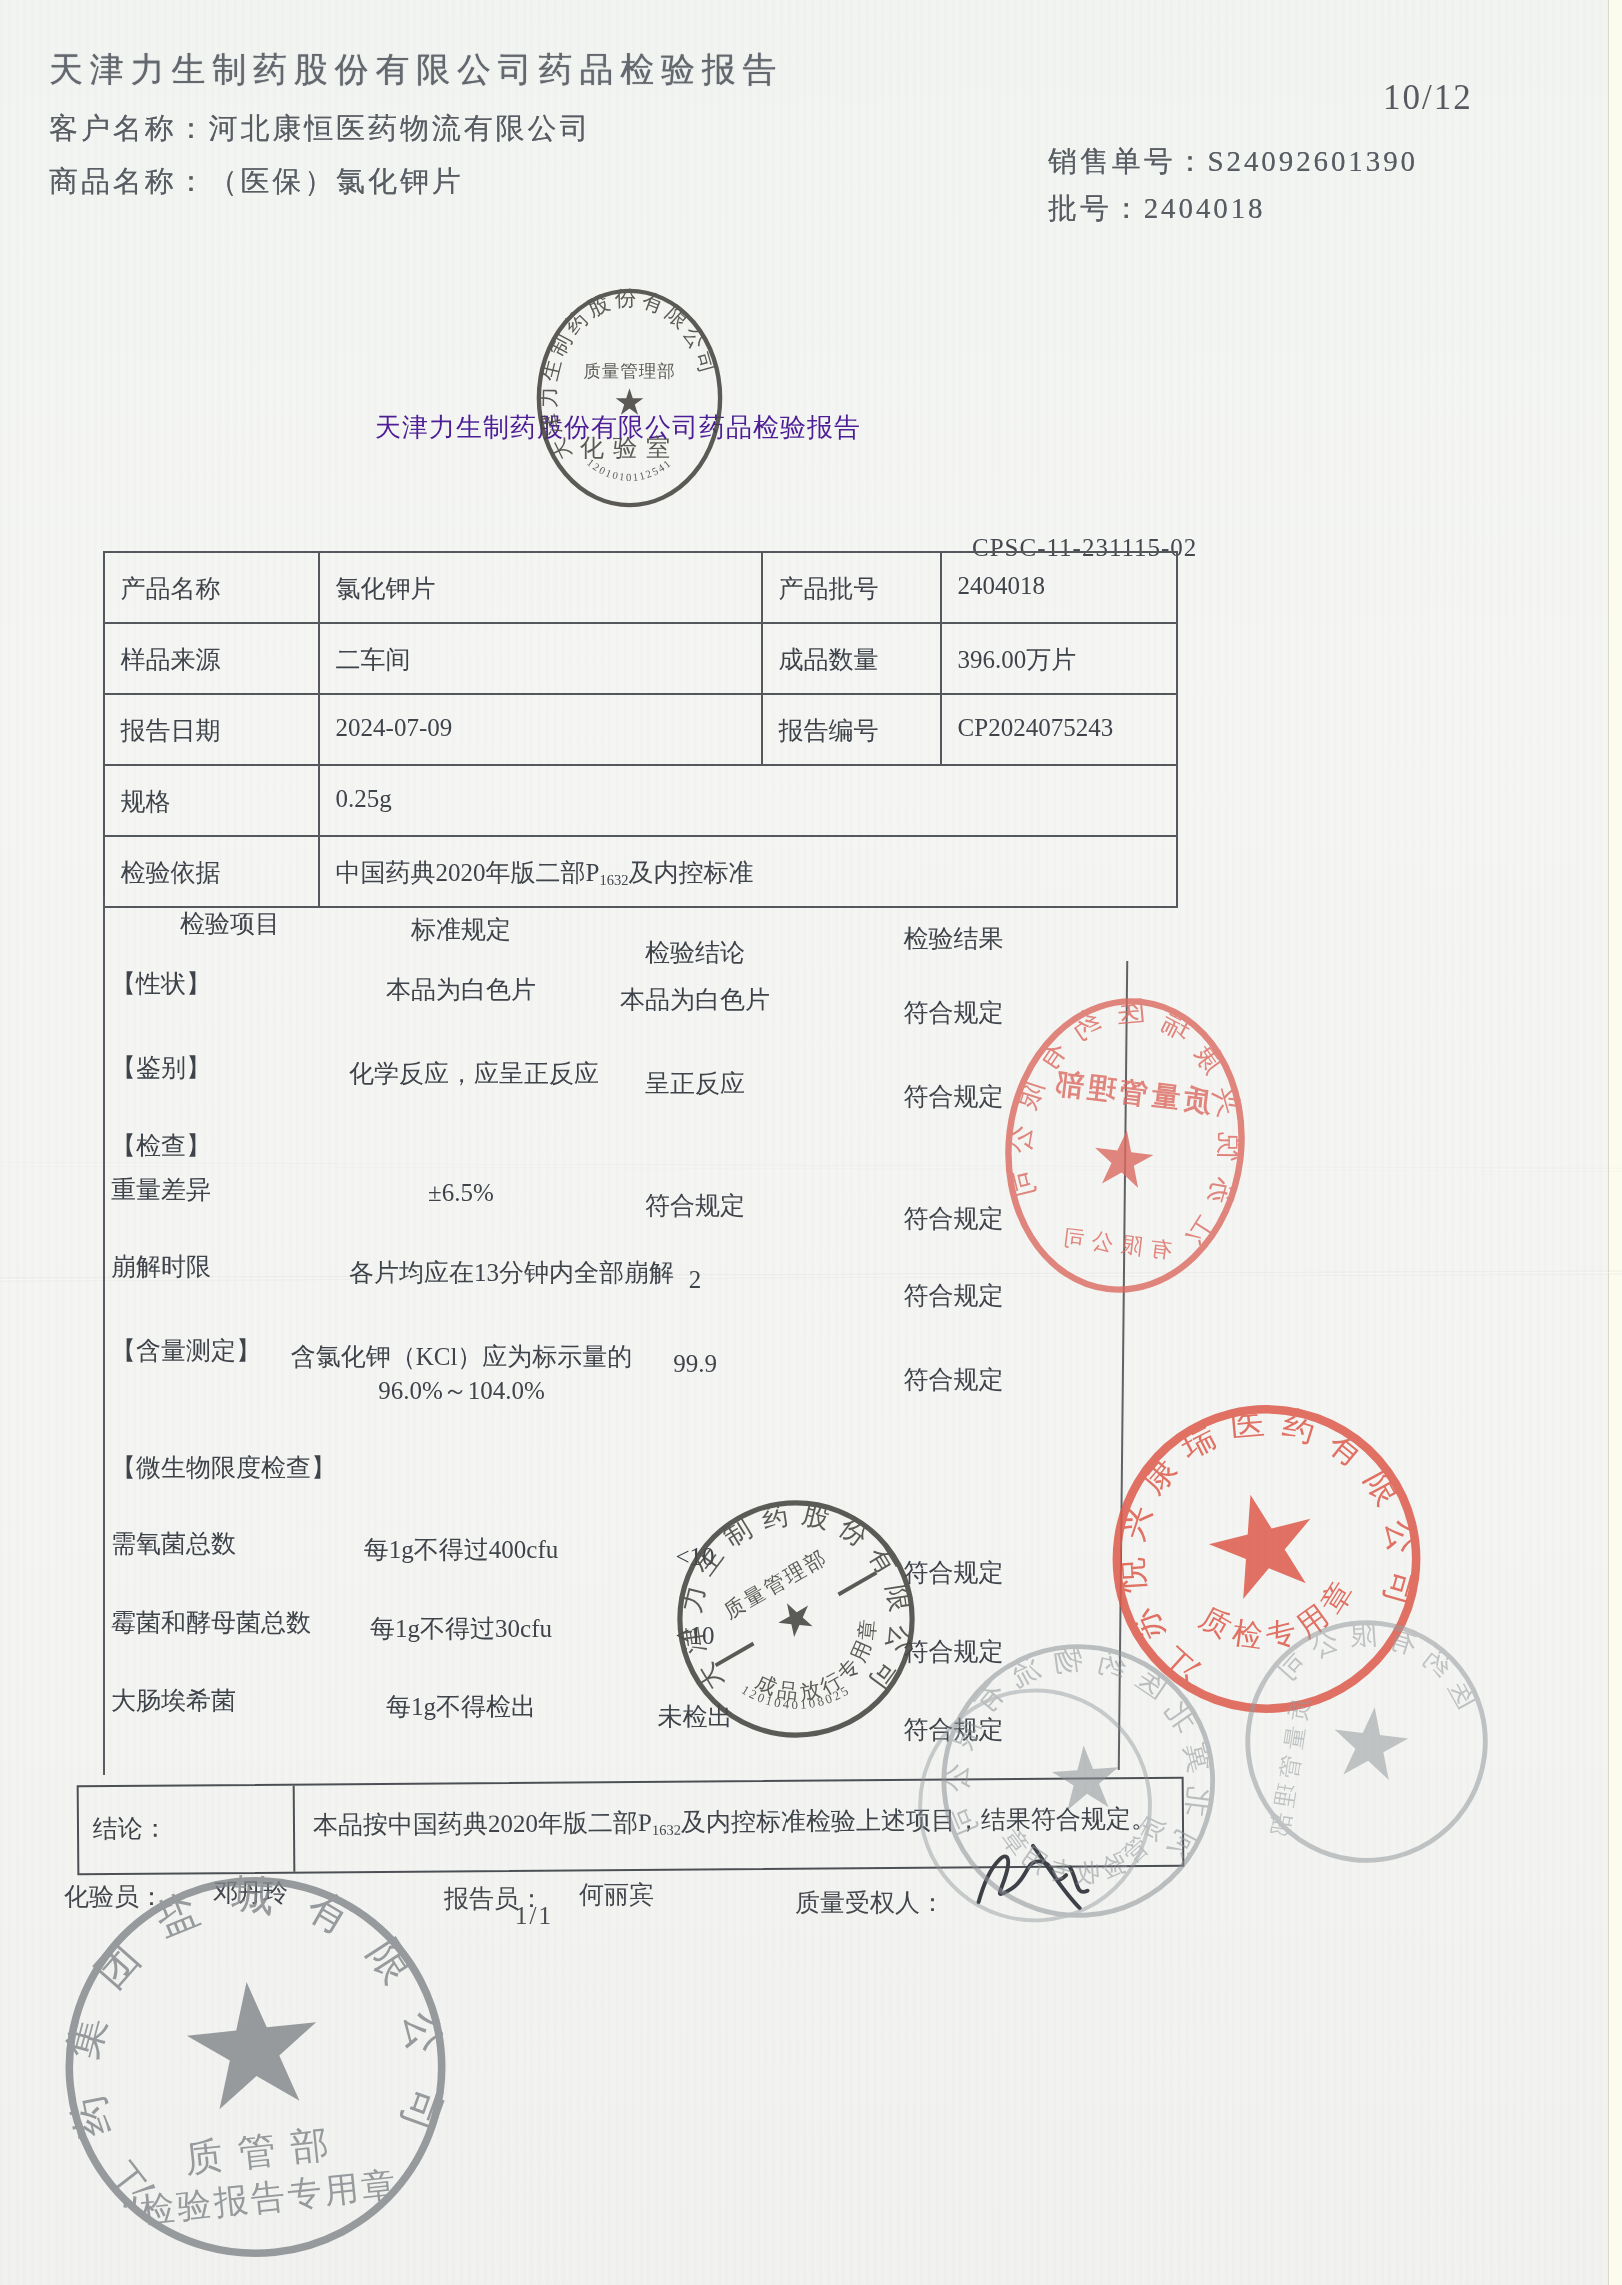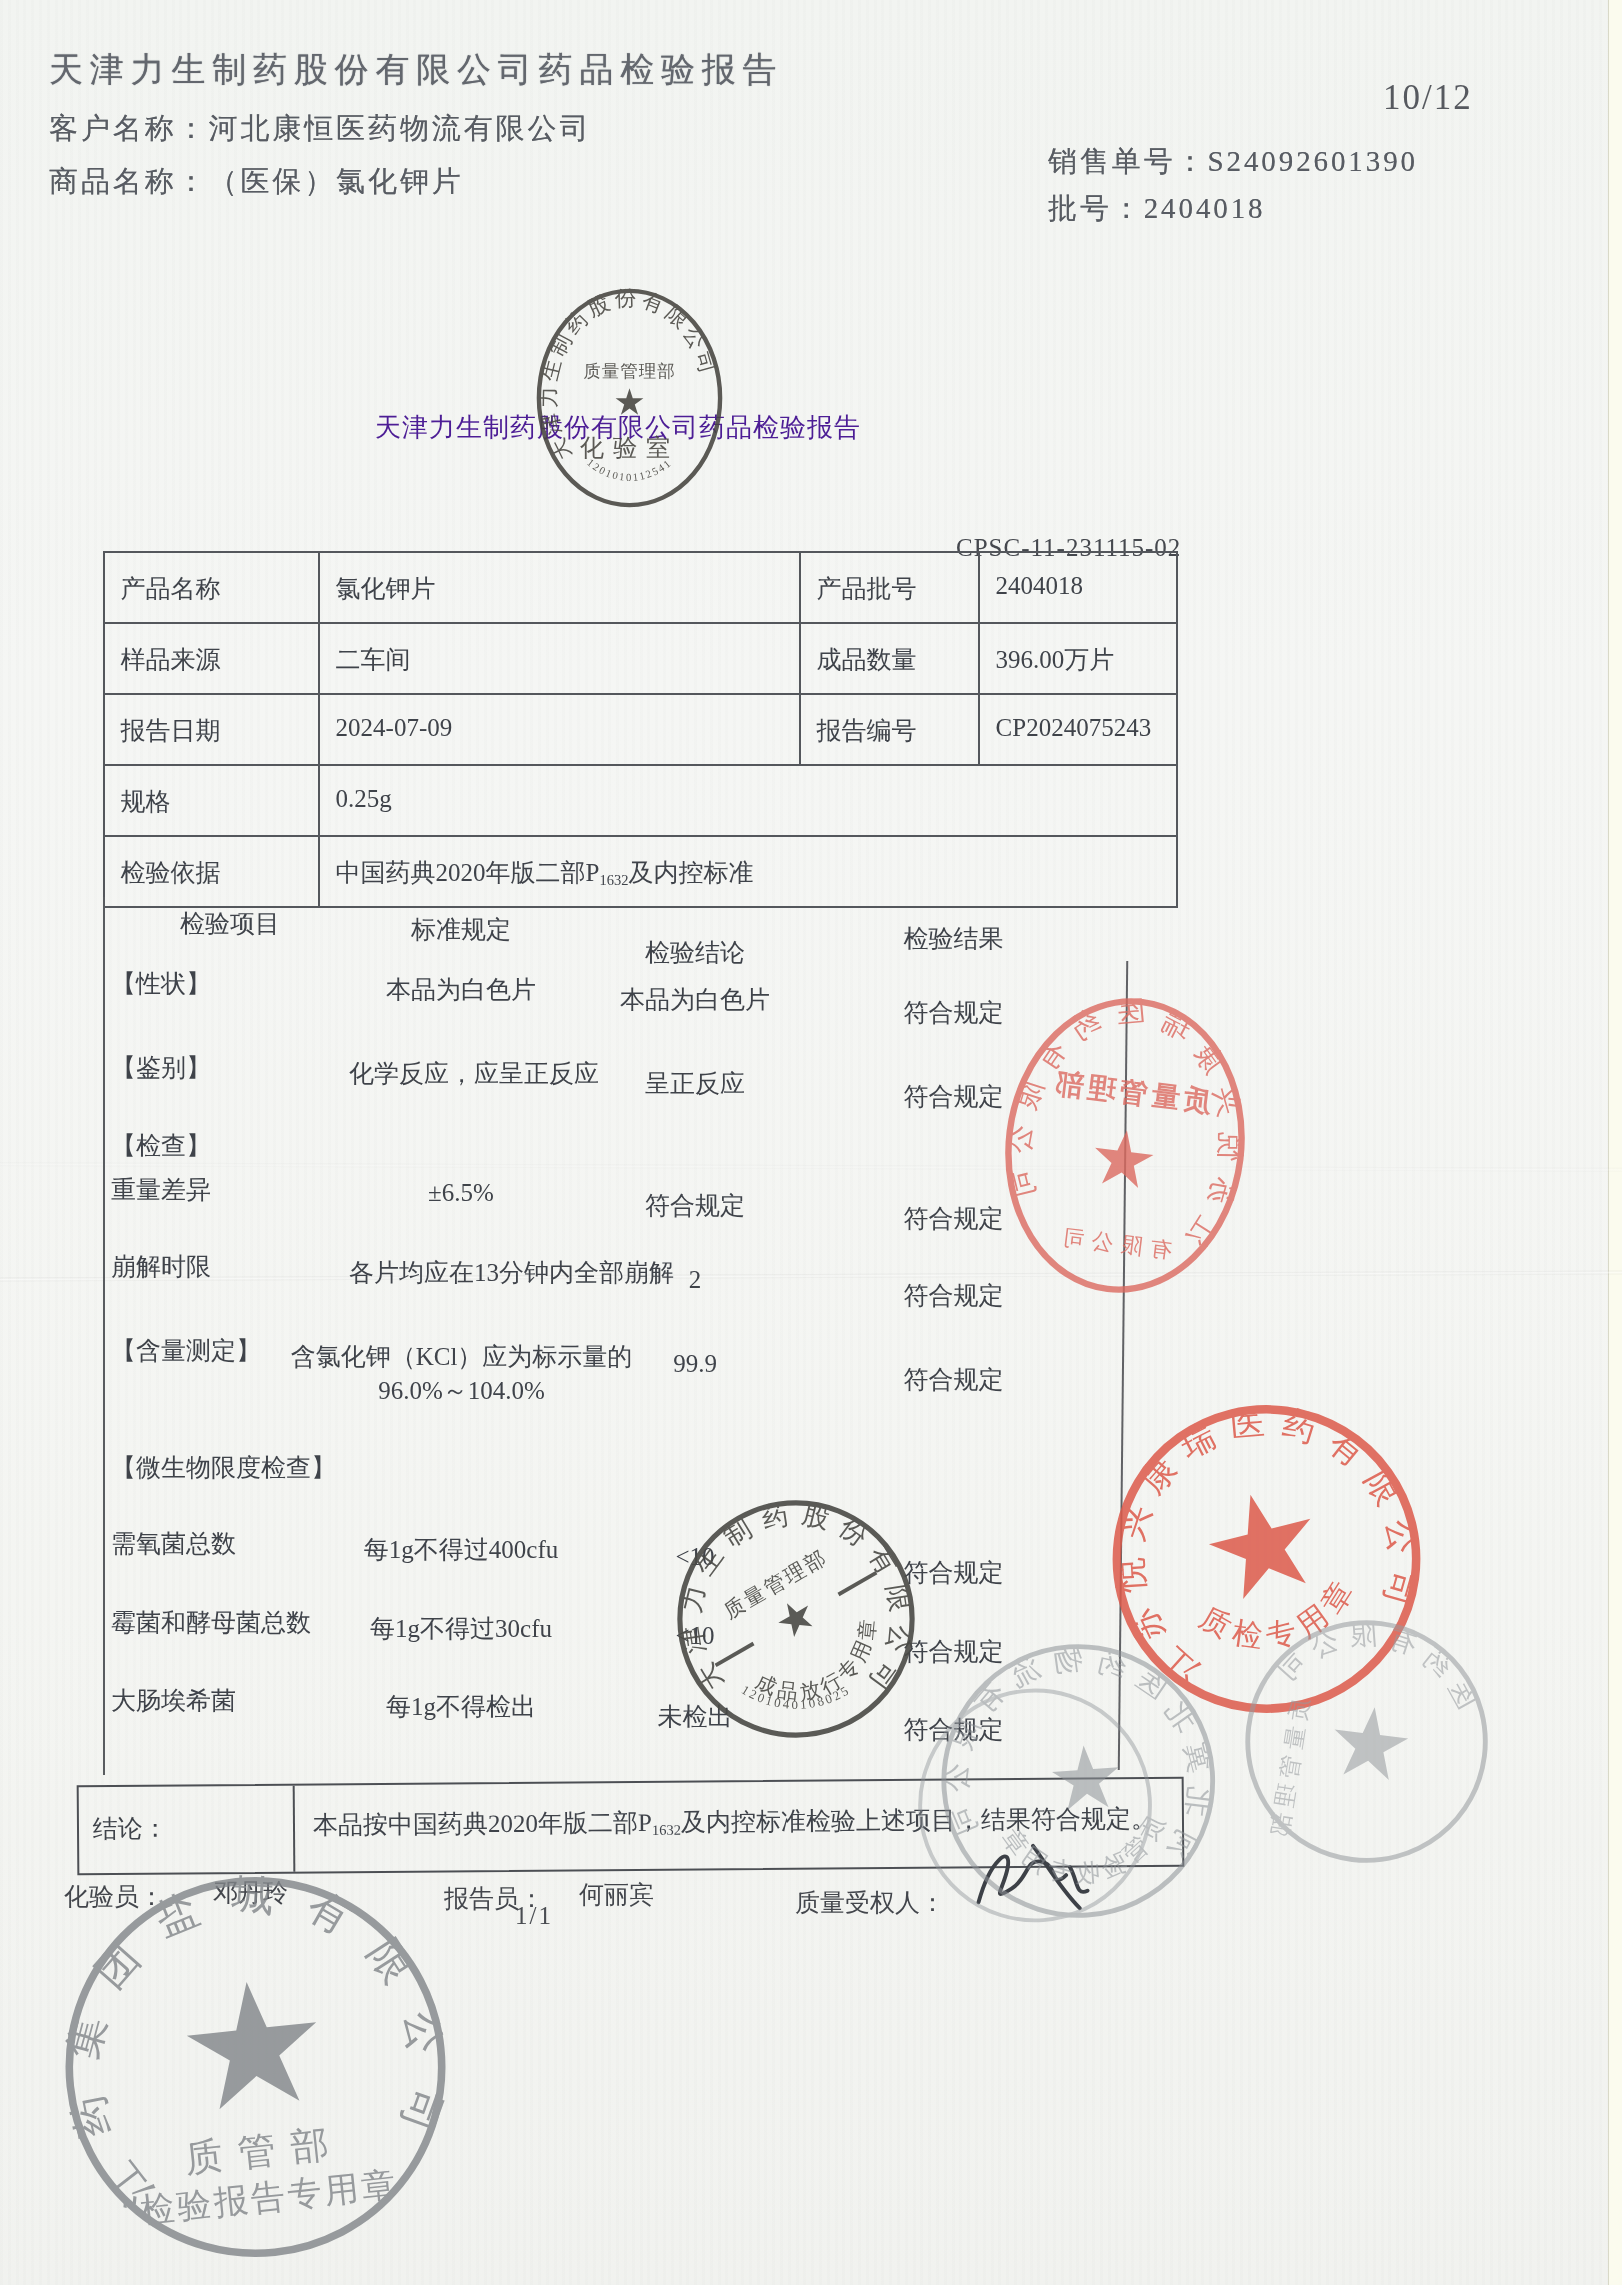--- a/index.html
+++ b/index.html
@@ -16,29 +16,29 @@
       linear-gradient(180deg,#f2f4f1 0%,#f5f6f4 30%,#f4f5f2 70%,#f1f2ef 100%);
   }
   .edge-strip{position:absolute;top:0;right:0;width:13.7px;height:100%;background:#fbfbee;border-left:1px solid #d9d9c8;}
   .crease{position:absolute;left:0;width:1623px;height:3.9px;background:linear-gradient(180deg,rgba(0,0,0,.05),rgba(255,255,255,.35),rgba(0,0,0,.04));}
   .abs{position:absolute;white-space:nowrap;}
   .blurry{color:#63676e;text-shadow:0 0 1px rgba(90,95,100,.8);}
   .hdr1{font-size:34px;letter-spacing:6.8px;}
   .hdr2{font-size:29px;letter-spacing:2.9px;color:#585c63;text-shadow:0 0 0.6px rgba(90,95,100,.7);}
   .pageno{font-size:35px;color:#56595f;letter-spacing:2px;}
   .title{font-size:26px;letter-spacing:1px;color:#4c1d95;}
-  .docno{font-size:25px;letter-spacing:1px;color:#45484e;}
+  .docno{font-size:25px;letter-spacing:1px;color:#45484e;margin-left:16px;}
 
   
   .itable{position:absolute;left:103px;top:551px;width:1071px;border:2px solid #54575c;border-bottom:2px solid #54575c;}
   .irow{display:flex;height:69px;border-bottom:2px solid #54575c;font-size:25px;}
   .irow:last-child{border-bottom:none;}
   .icell{padding:18.5px 0 0 15.6px;box-sizing:border-box;overflow:visible;white-space:nowrap;}
   .cl1{width:215px;border-right:2px solid #54575c;}
-  .cv1{width:481px;}
+  .cv1{width:443px;}
   .cv1.div{border-right:2px solid #54575c;}
   .cl2{width:179px;border-right:2px solid #54575c;}
   .cv2{flex:1;}
   .cv1.wide{flex:1;border-right:none;}
   sub.ph{font-size:.58em;vertical-align:-.28em;letter-spacing:0;}
 
   
   .results{position:absolute;left:103px;top:897px;width:1071px;height:878px;border-left:2px solid #595c60;}
   .rrow{position:absolute;left:0;width:985px;display:grid;grid-template-columns:244px 224px 244px 273px;font-size:25px;}
   .rrow .c{white-space:nowrap;}

